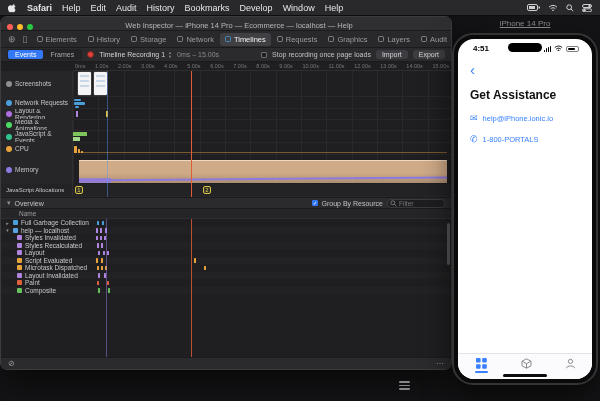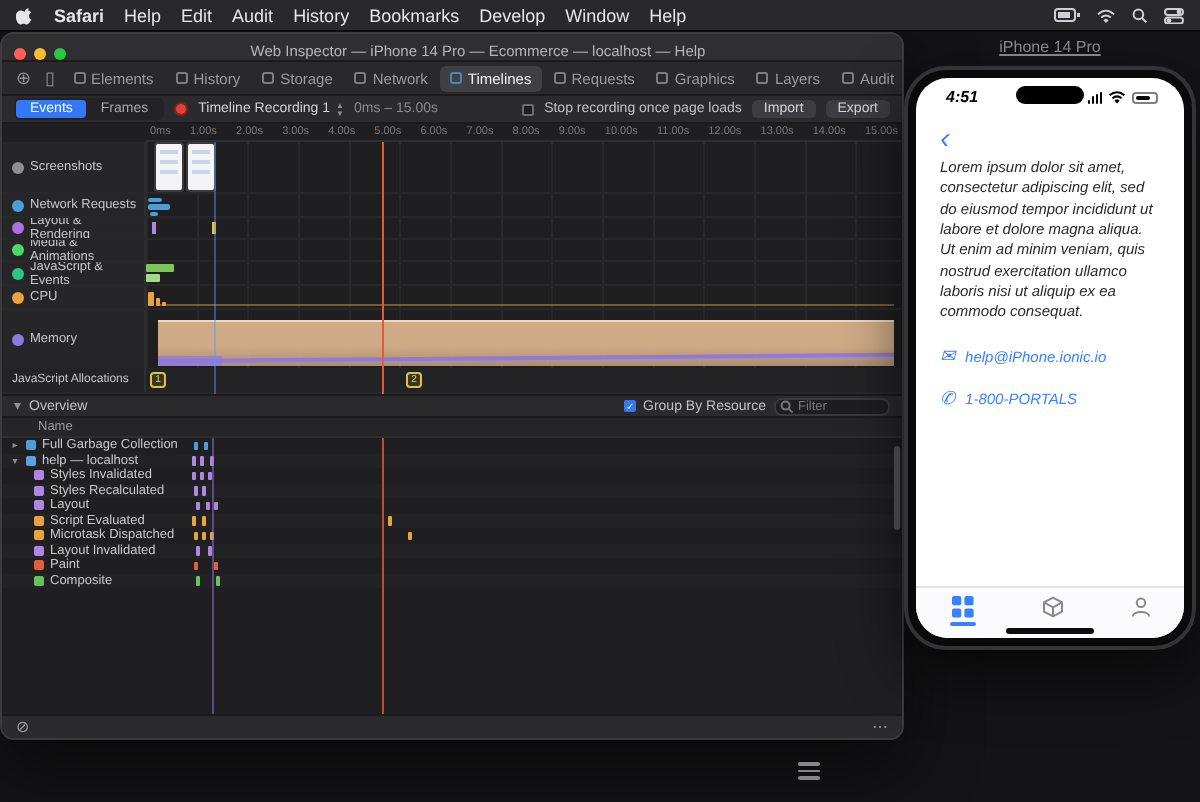--- a/index.html
+++ b/index.html
@@ -101,22 +101,22 @@
   .c-red{background:#e0603c;} .c-green{background:#67c25e;} .c-doc{background:#5aa2e0;}
   .t { position:absolute; top:1.5px; width:1.5px; height:4.5px; border-radius:.5px; }
   .tm-purple { position:absolute; left:105px; top:0; bottom:0; width:1px; background:rgba(150,120,230,.5); z-index:4; }
   .tm-orange { position:absolute; left:190px; top:0; bottom:0; width:1px; background:rgba(224,92,56,.8); z-index:4; }
   .vscroll { position:absolute; right:1px; top:4px; width:3px; height:42px; border-radius:2px; background:#57575b; }
   .bottombar { height:12px; background:#2b2b2d; border-top:1px solid #1b1b1d; display:flex; align-items:center;
                justify-content:space-between; padding:0 7px; color:#9b9b9f; font-size:8px; flex:0 0 auto; }
 
   
   .sim-title { position:absolute; left:452px; top:19px; width:146px; text-align:center; font-size:8px; color:#8e8e92; z-index:2;text-decoration:underline; }
-  .phone { position:absolute; left:452px; top:33px; width:146px; height:292px; background:#0a0a0b; border-radius:21px;
-           border:2px solid #343437; box-shadow:0 12px 30px rgba(0,0,0,.6); z-index:30;font-style:italic; }
+  .phone { position:absolute; left:452px; top:33px; width:146px; height:352px; background:#0a0a0b; border-radius:21px;
+           border:2px solid #343437; box-shadow:0 12px 30px rgba(0,0,0,.6); z-index:30; }
   .screen { position:absolute; inset:4px; background:#ffffff; border-radius:16px; overflow:hidden; }
   .island { position:absolute; top:4px; left:50%; transform:translateX(-50%); width:34px; height:9px; background:#000; border-radius:5px; z-index:6; }
   .p-status { display:flex; justify-content:space-between; align-items:center; padding:5px 13px 0 15px; font-size:8px; font-weight:bold; color:#000; }
   .p-sig { display:flex; align-items:flex-end; gap:0.5px; height:6px; }
   .p-sig i { display:block; width:1.5px; background:#000; border-radius:.5px; }
   .p-status .right { display:flex; align-items:center; gap:3px; }
   .p-batt { width:13px; height:6px; border:1px solid rgba(0,0,0,.5); border-radius:2px; position:relative; }
   .p-batt::after { content:""; position:absolute; inset:1px; right:3.5px; background:#000; border-radius:1px; }
   .p-content { padding:8px 12px 0 12px; }
   .p-back { color:#3880ff; font-size:15px; line-height:9px; display:inline-block; }
@@ -475,21 +475,21 @@
             <i style="height:5.6px;"></i>
           </span>
         <svg width="9" height="7">
             <path d="M0.8 2.6 C3 0.6 6 0.6 8.2 2.6 M2.2 4.1 C3.7 2.9 5.3 2.9 6.8 4.1 M4.5 6 L5.1 5.4 A0.85 0.85 0 0 0 3.9 5.4 Z" fill="none" stroke="#000" stroke-width="1"></path>
           </svg>
         <span class="p-batt"></span>
       </span>
     </div>
     <div class="p-content">
       <span class="p-back">‹</span>
-      <div class="p-body">Lorem ipsum dolor sit amet, consectetur adipiscing elit, sed do eiusmod tempor incididunt ut labore et dolore magna aliqua. Ut enim ad minim veniam, quis nostrud exercitation ullamco laboris nisi ut aliquip ex ea commodo consequat.</div>
+      <div class="p-title">Get Assistance</div>
       <div class="p-link">
         <span class="lic">✉</span>
         <span>help@iPhone.ionic.io</span>
       </div>
       <div class="p-link">
         <span class="lic">✆</span>
         <span>1-800-PORTALS</span>
       </div>
     </div>
     <div class="p-tabbar">

